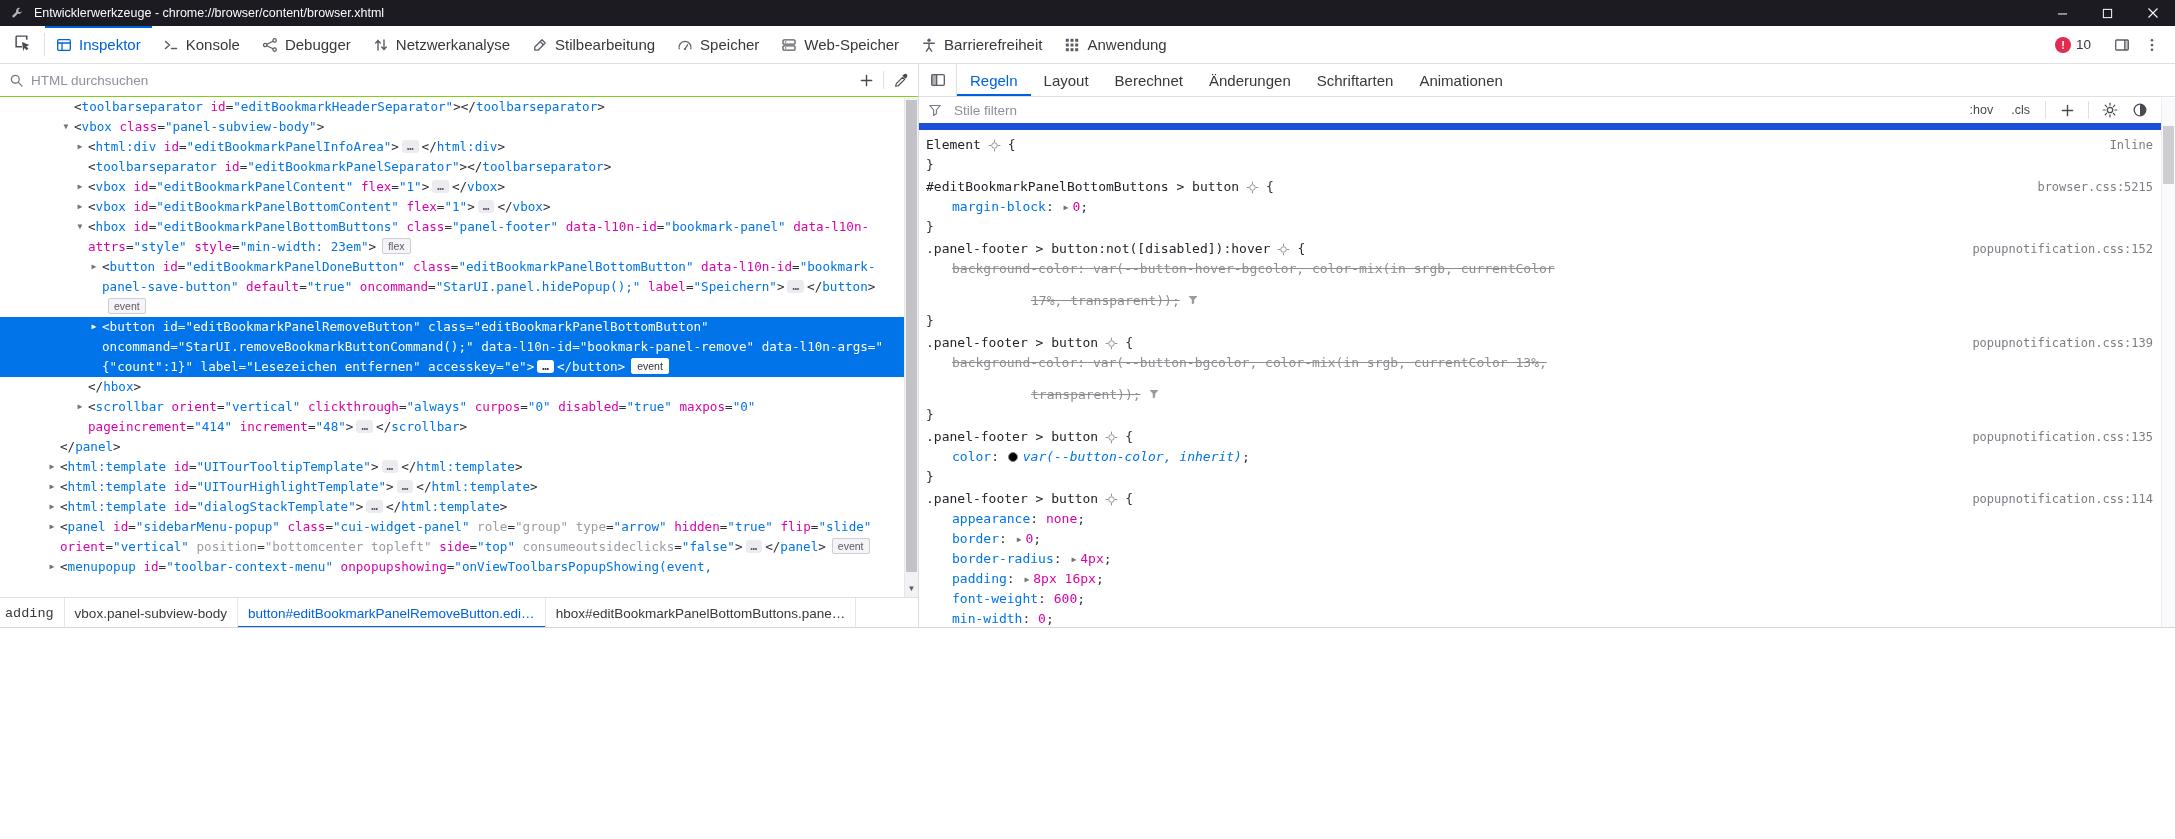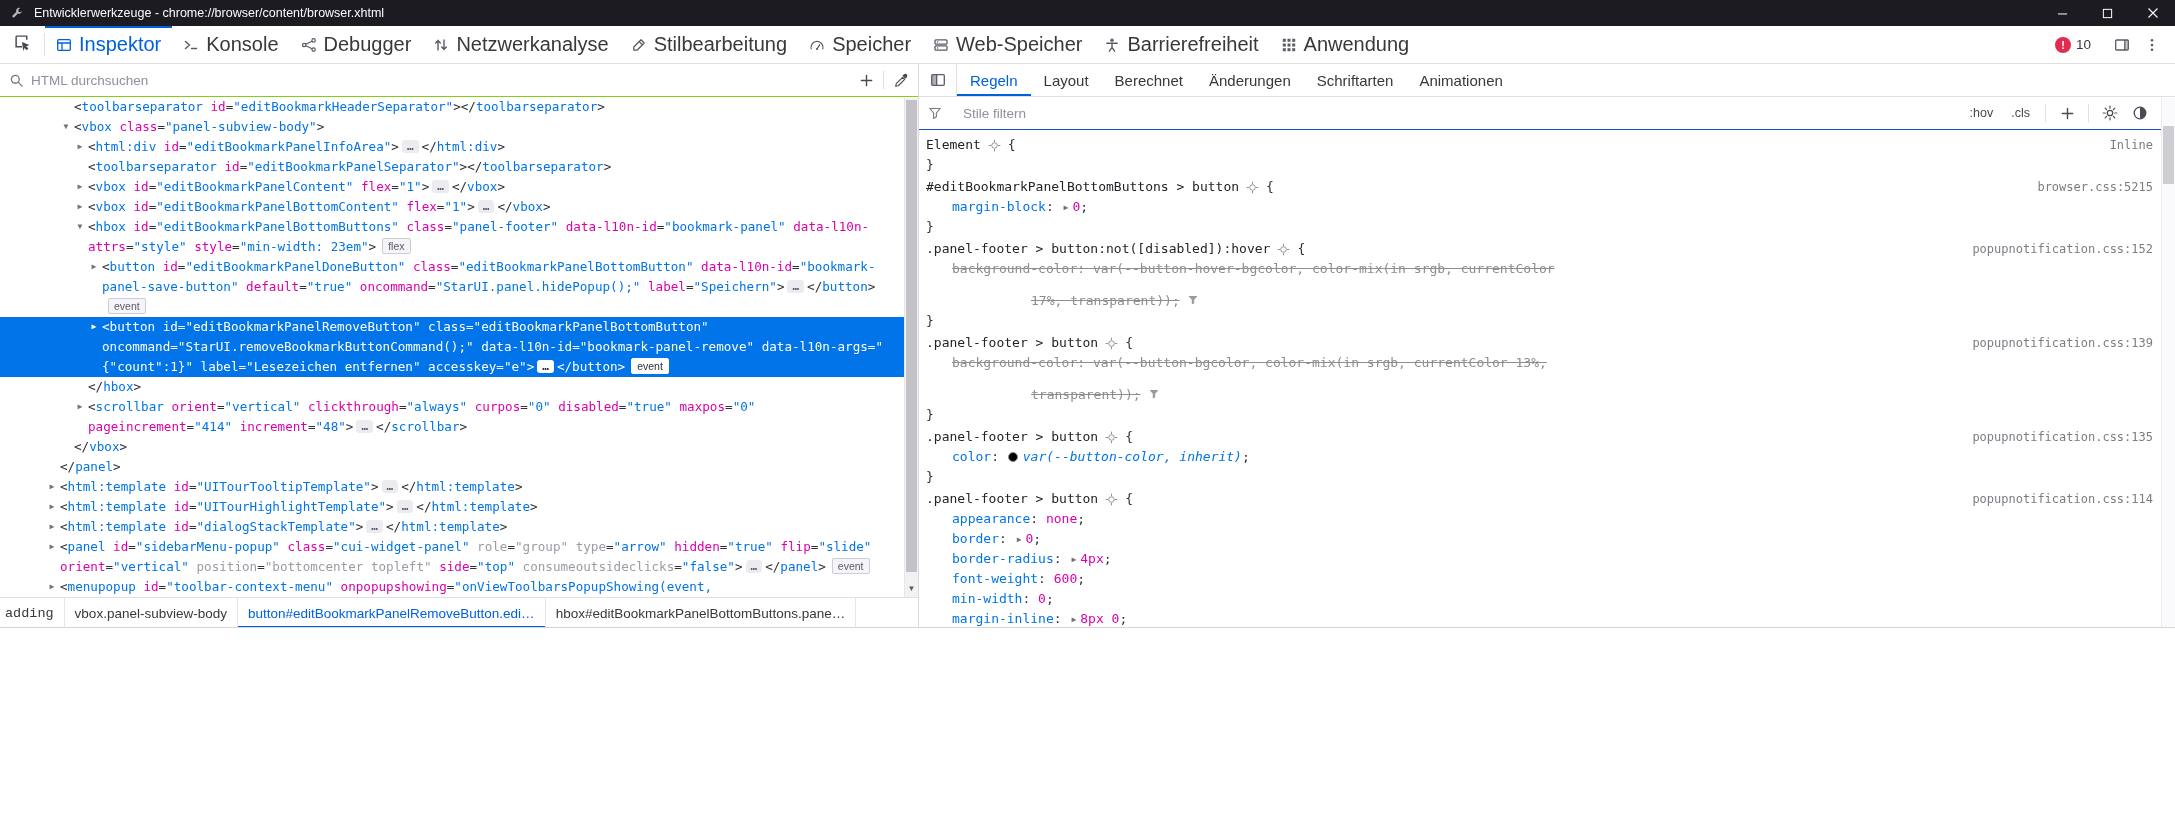--- a/index.html
+++ b/index.html
@@ -13,21 +13,21 @@
   .tb-appicon { width:14px; height:14px; margin:0 9px 0 11px; color:#b6b6be; display:flex; align-items:center; }
   .tb-title { font-size:12.5px; }
   .win-controls { margin-left:auto; display:flex; height:26px; }
   .win-btn { width:45px; height:26px; display:flex; align-items:center; justify-content:center; color:#fbfbfe; }
 
   
   .toolbar { height:38px; border-bottom:1px solid #e0e0e2; display:flex; align-items:stretch; background:#fff; }
   .pick-btn { width:44px; display:flex; align-items:center; justify-content:center; color:#4a4a55; }
   .tsep { width:1px; background:#e0e0e2; margin:7px 0; }
   .tool-tabs { display:flex; align-items:stretch; }
-  .tool-tab { display:flex; align-items:center; gap:7px; padding:0 11px; font-size:20px; color:#38383d; position:relative; cursor:default; }
+  .tool-tab { display:flex; align-items:center; gap:7px; padding:0 11px; font-size:15px; color:#38383d; position:relative; cursor:default; }
   .tool-tab .ticon { display:flex; color:#5b5b66; }
   .tool-tab.active { color:#0061e0; }
   .tool-tab.active .ticon { color:#0061e0; }
   .tool-tab.active::before { content:""; position:absolute; top:0; left:0; right:0; height:2px; background:#0061e0; }
   .toolbar-right { margin-left:auto; display:flex; align-items:center; padding-right:8px; }
   .err-badge { display:flex; align-items:center; gap:5px; margin-right:16px; font-size:13.5px; color:#38383d; }
   .err-circle { width:16px; height:16px; border-radius:50%; background:#e02c50; color:#fff; font-size:11px; font-weight:bold; display:flex; align-items:center; justify-content:center; }
   .icon-btn { width:30px; height:30px; display:flex; align-items:center; justify-content:center; color:#5b5b66; }
 
   
@@ -66,21 +66,21 @@
   .crumb.clipped { padding-left:5px;font-family:Liberation Mono, monospace; }
   .crumb.selected { color:#0061e0; box-shadow:inset 0 -2px 0 #0061e0; }
 
   
   .right-pane { flex:1; display:flex; flex-direction:column; position:relative; background:#fff; }
   .side-tabs { height:33px; border-bottom:1px solid #e0e0e2; display:flex; align-items:stretch; }
   .pane-toggle { width:38px; display:flex; align-items:center; justify-content:center; color:#5b5b66; border-right:1px solid #e0e0e2; }
   .side-tab { display:flex; align-items:center; padding:0 13px; font-size:15px; color:#38383d; cursor:default; }
   .side-tab.active { color:#0061e0; box-shadow:inset 0 -2px 0 #0061e0; }
 
-  .filter-row { height:33px; border-bottom:1px solid #1d4ed8; display:flex; align-items:center; padding:0 22px 0 9px; gap:16px; }
+  .filter-row { height:33px; border-bottom:7px solid #1d4ed8; display:flex; align-items:center; padding:0 22px 0 9px; gap:7px; }
   .filter-icon { color:#7a7a85; display:flex; margin-right:5px; }
   .filter-input { flex:1; border:none; outline:none; font-size:13.5px; color:#38383d; font-family:inherit; background:transparent; }
   .filter-input::placeholder { color:#8f8f9d; }
   .fr-btn { font-size:12.5px; color:#47474f; padding:3px 7px; border-radius:2px; }
   .fr-sep { width:1px; height:18px; background:#e0e0e2; margin:0 4px; }
   .fr-icon { width:26px; height:24px; display:flex; align-items:center; justify-content:center; color:#4a4a55; }
 
   .rules { height:498px; overflow:hidden; font-family:"DejaVu Sans Mono",monospace; font-size:13px; line-height:20px; color:#2f2f39; padding-top:5px; margin-right:14px; cursor:default; }
   .rule { margin-bottom:2px; }
   .rhead { display:flex; align-items:center; height:20px; padding:0 8px 0 7px; white-space:pre; }
@@ -310,21 +310,20 @@
           <div class="mline" style="padding-left: 88px;"><span class="tk tk-a">attrs</span><span class="tk tk-p">=</span><span class="tk tk-v">"style"</span><span class="tk tk-a"> style</span><span class="tk tk-p">=</span><span class="tk tk-v">"min-width: 23em"</span><span class="tk tk-p">&gt;</span><span class="mbadge">flex</span></div>
           <div class="mline" style="padding-left: 102px;"><span class="twisty" style="left: 88px;">▶</span><span class="tk tk-p">&lt;</span><span class="tk tk-t">button</span><span class="tk tk-a"> id</span><span class="tk tk-p">=</span><span class="tk tk-v">"editBookmarkPanelDoneButton"</span><span class="tk tk-a"> class</span><span class="tk tk-p">=</span><span class="tk tk-v">"editBookmarkPanelBottomButton"</span><span class="tk tk-a"> data-l10n-id</span><span class="tk tk-p">=</span><span class="tk tk-v">"bookmark-</span></div>
           <div class="mline" style="padding-left: 102px;"><span class="tk tk-v">panel-save-button"</span><span class="tk tk-a"> default</span><span class="tk tk-p">=</span><span class="tk tk-v">"true"</span><span class="tk tk-a"> oncommand</span><span class="tk tk-p">=</span><span class="tk tk-v">"StarUI.panel.hidePopup();"</span><span class="tk tk-a"> label</span><span class="tk tk-p">=</span><span class="tk tk-v">"Speichern"</span><span class="tk tk-p">&gt;</span><span class="dots">…</span><span class="tk tk-p">&lt;/</span><span class="tk tk-t">button</span><span class="tk tk-p">&gt;</span></div>
           <div class="mline" style="padding-left: 102px;"><span class="mbadge">event</span></div>
           <div class="mline sel" style="padding-left: 102px;"><span class="twisty" style="left: 88px;">▶</span><span class="tk tk-p">&lt;</span><span class="tk tk-t">button</span><span class="tk tk-a"> id</span><span class="tk tk-p">=</span><span class="tk tk-v">"editBookmarkPanelRemoveButton"</span><span class="tk tk-a"> class</span><span class="tk tk-p">=</span><span class="tk tk-v">"editBookmarkPanelBottomButton"</span></div>
           <div class="mline sel" style="padding-left: 102px;"><span class="tk tk-a">oncommand</span><span class="tk tk-p">=</span><span class="tk tk-v">"StarUI.removeBookmarkButtonCommand();"</span><span class="tk tk-a"> data-l10n-id</span><span class="tk tk-p">=</span><span class="tk tk-v">"bookmark-panel-remove"</span><span class="tk tk-a"> data-l10n-args</span><span class="tk tk-p">=</span><span class="tk tk-v">"</span></div>
           <div class="mline sel" style="padding-left: 102px;"><span class="tk tk-v">{"count":1}"</span><span class="tk tk-a"> label</span><span class="tk tk-p">=</span><span class="tk tk-v">"Lesezeichen entfernen"</span><span class="tk tk-a"> accesskey</span><span class="tk tk-p">=</span><span class="tk tk-v">"e"</span><span class="tk tk-p">&gt;</span><span class="dots">…</span><span class="tk tk-p">&lt;/</span><span class="tk tk-t">button</span><span class="tk tk-p">&gt;</span><span class="mbadge">event</span></div>
           <div class="mline" style="padding-left: 88px;"><span class="tk tk-p">&lt;/</span><span class="tk tk-t">hbox</span><span class="tk tk-p">&gt;</span></div>
           <div class="mline" style="padding-left: 88px;"><span class="twisty" style="left: 74px;">▶</span><span class="tk tk-p">&lt;</span><span class="tk tk-t">scrollbar</span><span class="tk tk-a"> orient</span><span class="tk tk-p">=</span><span class="tk tk-v">"vertical"</span><span class="tk tk-a"> clickthrough</span><span class="tk tk-p">=</span><span class="tk tk-v">"always"</span><span class="tk tk-a"> curpos</span><span class="tk tk-p">=</span><span class="tk tk-v">"0"</span><span class="tk tk-a"> disabled</span><span class="tk tk-p">=</span><span class="tk tk-v">"true"</span><span class="tk tk-a"> maxpos</span><span class="tk tk-p">=</span><span class="tk tk-v">"0"</span></div>
           <div class="mline" style="padding-left: 88px;"><span class="tk tk-a">pageincrement</span><span class="tk tk-p">=</span><span class="tk tk-v">"414"</span><span class="tk tk-a"> increment</span><span class="tk tk-p">=</span><span class="tk tk-v">"48"</span><span class="tk tk-p">&gt;</span><span class="dots">…</span><span class="tk tk-p">&lt;/</span><span class="tk tk-t">scrollbar</span><span class="tk tk-p">&gt;</span></div>
-          <div class="mline" style="padding-left: 74px;"><span class="tk tk-p">&lt;/</span><span class="tk tk-t">vbox</span><span class="tk tk-p">&gt;</span></div>
           <div class="mline" style="padding-left: 60px;"><span class="tk tk-p">&lt;/</span><span class="tk tk-t">panel</span><span class="tk tk-p">&gt;</span></div>
           <div class="mline" style="padding-left: 60px;"><span class="twisty" style="left: 46px;">▶</span><span class="tk tk-p">&lt;</span><span class="tk tk-t">html:template</span><span class="tk tk-a"> id</span><span class="tk tk-p">=</span><span class="tk tk-v">"UITourTooltipTemplate"</span><span class="tk tk-p">&gt;</span><span class="dots">…</span><span class="tk tk-p">&lt;/</span><span class="tk tk-t">html:template</span><span class="tk tk-p">&gt;</span></div>
           <div class="mline" style="padding-left: 60px;"><span class="twisty" style="left: 46px;">▶</span><span class="tk tk-p">&lt;</span><span class="tk tk-t">html:template</span><span class="tk tk-a"> id</span><span class="tk tk-p">=</span><span class="tk tk-v">"UITourHighlightTemplate"</span><span class="tk tk-p">&gt;</span><span class="dots">…</span><span class="tk tk-p">&lt;/</span><span class="tk tk-t">html:template</span><span class="tk tk-p">&gt;</span></div>
           <div class="mline" style="padding-left: 60px;"><span class="twisty" style="left: 46px;">▶</span><span class="tk tk-p">&lt;</span><span class="tk tk-t">html:template</span><span class="tk tk-a"> id</span><span class="tk tk-p">=</span><span class="tk tk-v">"dialogStackTemplate"</span><span class="tk tk-p">&gt;</span><span class="dots">…</span><span class="tk tk-p">&lt;/</span><span class="tk tk-t">html:template</span><span class="tk tk-p">&gt;</span></div>
           <div class="mline" style="padding-left: 60px;"><span class="twisty" style="left: 46px;">▶</span><span class="tk tk-p">&lt;</span><span class="tk tk-t">panel</span><span class="tk tk-a"> id</span><span class="tk tk-p">=</span><span class="tk tk-v">"sidebarMenu-popup"</span><span class="tk tk-a"> class</span><span class="tk tk-p">=</span><span class="tk tk-v">"cui-widget-panel"</span><span class="tk tk-m"> role</span><span class="tk tk-p">=</span><span class="tk tk-m">"group"</span><span class="tk tk-m"> type</span><span class="tk tk-p">=</span><span class="tk tk-v">"arrow"</span><span class="tk tk-a"> hidden</span><span class="tk tk-p">=</span><span class="tk tk-v">"true"</span><span class="tk tk-a"> flip</span><span class="tk tk-p">=</span><span class="tk tk-v">"slide"</span></div>
           <div class="mline" style="padding-left: 60px;"><span class="tk tk-a">orient</span><span class="tk tk-p">=</span><span class="tk tk-v">"vertical"</span><span class="tk tk-m"> position</span><span class="tk tk-p">=</span><span class="tk tk-m">"bottomcenter topleft"</span><span class="tk tk-a"> side</span><span class="tk tk-p">=</span><span class="tk tk-v">"top"</span><span class="tk tk-m"> consumeoutsideclicks</span><span class="tk tk-p">=</span><span class="tk tk-v">"false"</span><span class="tk tk-p">&gt;</span><span class="dots">…</span><span class="tk tk-p">&lt;/</span><span class="tk tk-t">panel</span><span class="tk tk-p">&gt;</span><span class="mbadge">event</span></div>
           <div class="mline" style="padding-left: 60px;"><span class="twisty" style="left: 46px;">▶</span><span class="tk tk-p">&lt;</span><span class="tk tk-t">menupopup</span><span class="tk tk-a"> id</span><span class="tk tk-p">=</span><span class="tk tk-v">"toolbar-context-menu"</span><span class="tk tk-a"> onpopupshowing</span><span class="tk tk-p">=</span><span class="tk tk-v">"onViewToolbarsPopupShowing(event,</span></div>
         </div>
       <div class="lscroll">
         <div class="lthumb"></div>
@@ -442,20 +441,21 @@
             <div class="rclose">}</div>
           </div>
           <div class="rule">
             <div class="rhead"><span class="rsel">.panel-footer &gt; button</span><span class="rtarget"><svg width="13" height="13" viewBox="0 0 16 16">
                   <circle cx="8" cy="8" r="3.4" fill="none" stroke="currentColor" stroke-width="1.2"></circle>
                   <path d="M8 0.8v3M8 12.2v3M0.8 8h3M12.2 8h3" fill="none" stroke="currentColor" stroke-width="1.2"></path>
                 </svg></span><span class="tk-punc">{</span><span class="rsrc">popupnotification.css:114</span></div>
             <div class="rline"><span class="tk tk-prop">appearance</span><span class="tk tk-punc">: </span><span class="tk tk-val">none</span><span class="tk tk-punc">;</span></div>
             <div class="rline"><span class="tk tk-prop">border</span><span class="tk tk-punc">: </span><span class="rexp">▶</span><span class="tk tk-val">0</span><span class="tk tk-punc">;</span></div>
             <div class="rline"><span class="tk tk-prop">border-radius</span><span class="tk tk-punc">: </span><span class="rexp">▶</span><span class="tk tk-val">4px</span><span class="tk tk-punc">;</span></div>
+            <div class="rline"><span class="tk tk-prop">padding</span><span class="tk tk-punc">: </span><span class="rexp">▶</span><span class="tk tk-val">8px 16px</span><span class="tk tk-punc">;</span></div>
             <div class="rline"><span class="tk tk-prop">font-weight</span><span class="tk tk-punc">: </span><span class="tk tk-val">600</span><span class="tk tk-punc">;</span></div>
             <div class="rline"><span class="tk tk-prop">min-width</span><span class="tk tk-punc">: </span><span class="tk tk-val">0</span><span class="tk tk-punc">;</span></div>
             <div class="rline"><span class="tk tk-prop">margin-inline</span><span class="tk tk-punc">: </span><span class="rexp">▶</span><span class="tk tk-val">8px 0</span><span class="tk tk-punc">;</span></div>
             <div class="rclose">}</div>
           </div>
         </div>
       <div class="rscroll">
         <div class="rthumb"></div>
       </div>
     </div>

